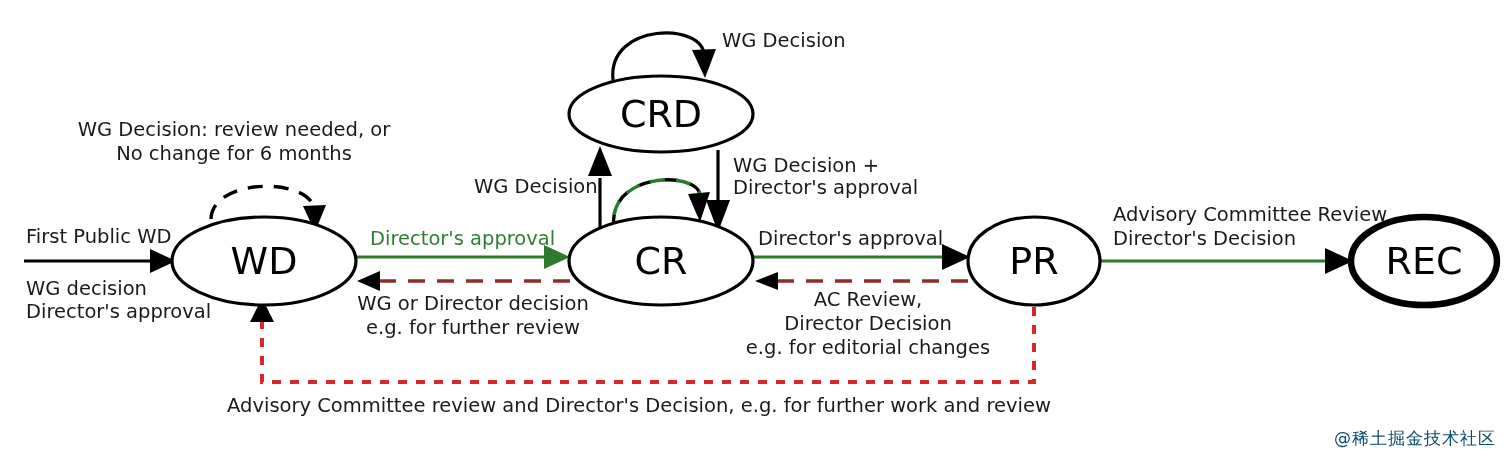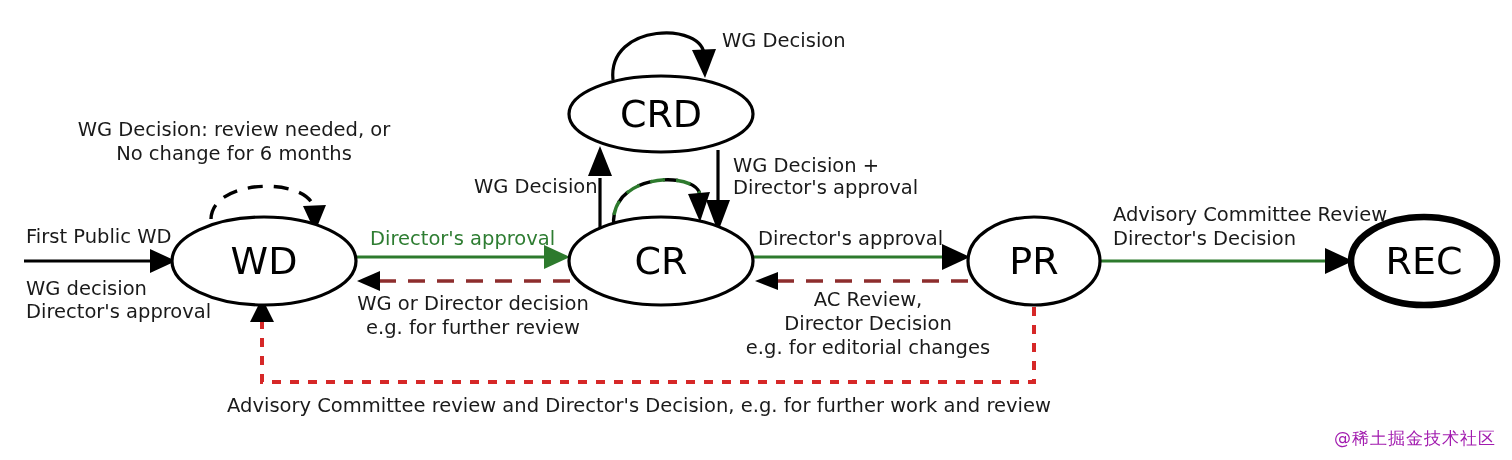--- a/index.html
+++ b/index.html
@@ -91,21 +91,21 @@
   .arrow-fill-green {
     fill: #2d7a2d;
     stroke: none;
   }
   .watermark {
     position: absolute;
     right: 16px;
     bottom: 10px;
     font-family: "DejaVu Sans", "Liberation Sans", sans-serif;
     font-size: 17px;
-    color: #a21caf;
+    color: #0c4a6e;
     letter-spacing: 1px;
     user-select: none;
   }
 </style>
 </head>
 <body>
 
 <div id="diagram-root">
 
   <svg id="flow" viewBox="0 0 1512 460">

